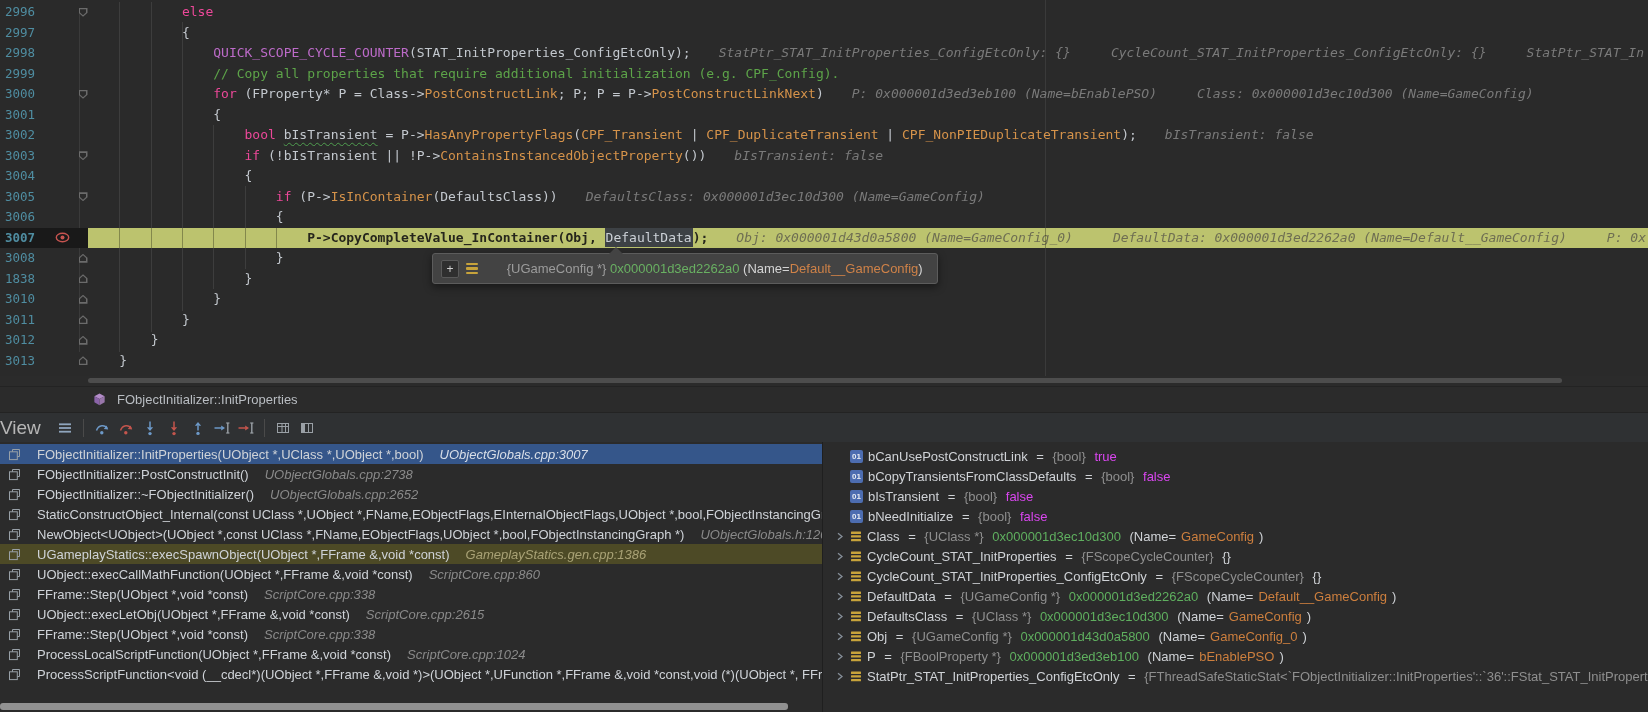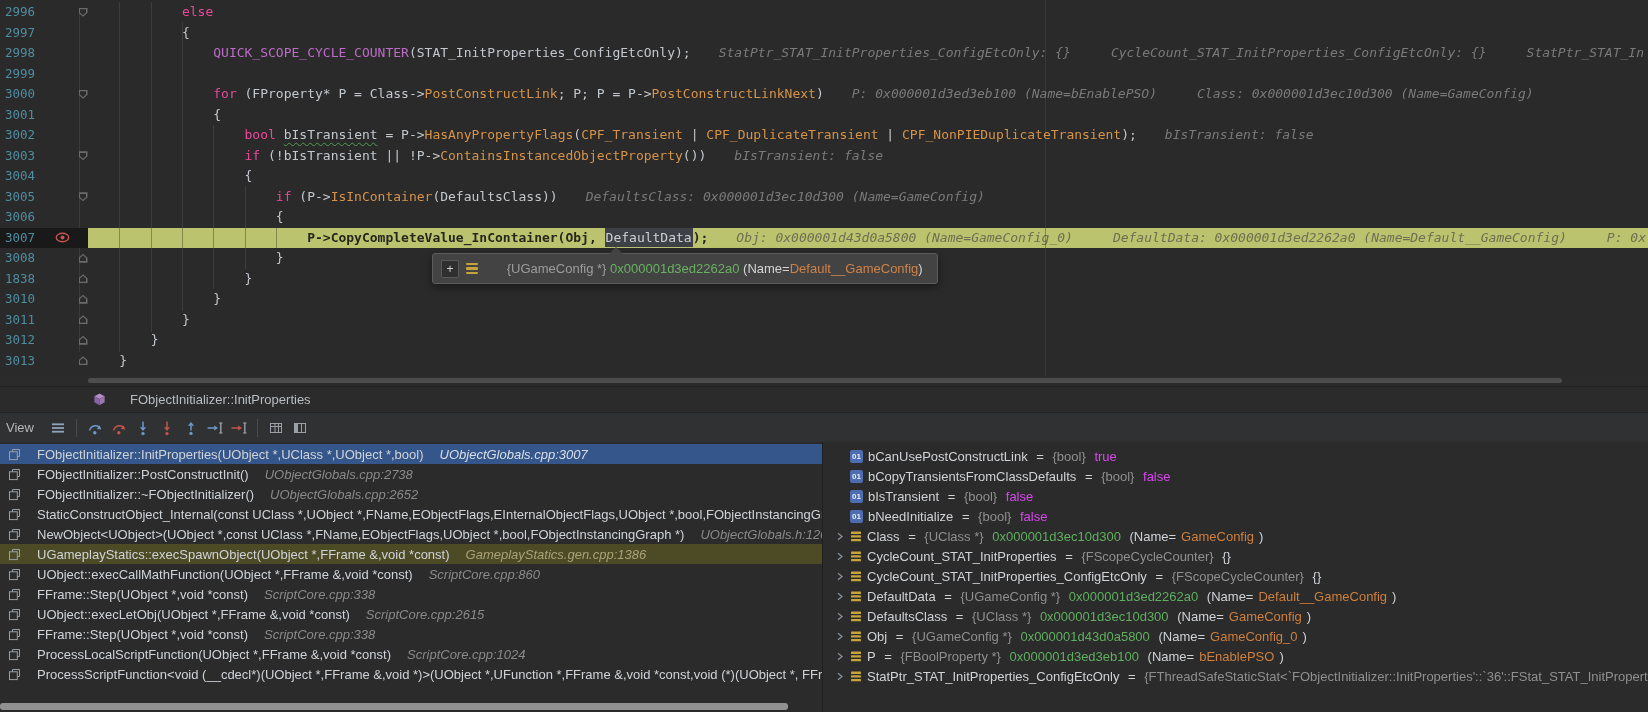--- a/index.html
+++ b/index.html
@@ -5,21 +5,21 @@
   html,body{margin:0;padding:0;background:#222;}
   .app{position:relative;width:1648px;height:712px;background:#2b2b2b;overflow:hidden;
        font-family:"Liberation Sans",sans-serif;}
   
   .editor{position:absolute;left:0;top:0;width:1648px;height:376px;background:#2a2a2a;overflow:hidden;}
   .vguide{position:absolute;width:1px;background:#3d3d3d;z-index:1;}
   .code-lines{position:absolute;left:0;top:2px;right:0;z-index:2;}
   .line{display:flex;height:20.5px;line-height:20.5px;font-family:"DejaVu Sans Mono",monospace;
         font-size:13px;white-space:pre;}
   .gut{display:flex;width:88px;flex:none;}
-  .line.exec .gut{background:#191919;}
+  .line.exec .gut{background:#191919;font-weight:bold;}
   .ln{width:46px;padding-left:5px;color:#4f8da1;font-size:12.5px;flex:none;}
   .bp{width:22px;flex:none;display:flex;align-items:center;justify-content:center;}
   .fold{width:20px;flex:none;display:flex;align-items:center;justify-content:center;}
   .fm{width:9px;height:9px;position:relative;background:#6b6b6b;}
   .fm.open{clip-path:polygon(0 0,100% 0,100% 55%,50% 100%,0 55%);}
   .fm.close{clip-path:polygon(50% 0,100% 45%,100% 100%,0 100%,0 45%);}
   .fmi{position:absolute;inset:1.5px;background:#2b2b2b;clip-path:inherit;}
   .codetext{flex:1;white-space:pre;overflow:hidden;}
   .line.exec .codetext{background:#bcc36e;position:relative;font-weight:600;}
   .exec-guide{position:absolute;top:0;bottom:0;width:1px;background:rgba(40,40,20,.38);}
@@ -44,26 +44,26 @@
        border-top:none;border-bottom:7px solid #434343;}
   .tip .plus{width:16px;height:16px;background:#2f2f2f;border:1px solid #595959;border-radius:2px;
        color:#cfcfcf;display:flex;align-items:center;justify-content:center;font-size:12px;line-height:1;}
   .tip-type{color:#9c9c9c;}
   .tip-addr{color:#69b062;}
   .tip-name{color:#cf8248;}
   .ham{width:12px;height:11px;display:inline-flex;flex-direction:column;justify-content:space-between;}
   .ham i{display:block;height:2.4px;background:#c7a33b;border-radius:1px;}
   
   .crumbs{position:absolute;top:386px;left:0;width:1648px;height:26px;background:#2b2b2b;
-          border-top:1px solid #232323;display:flex;align-items:center;padding-left:92px;gap:23px;
+          border-top:1px solid #232323;display:flex;align-items:center;padding-left:92px;gap:10px;
           color:#b9bdc2;font-size:13px;box-sizing:border-box;}
   
   .dbgbar{position:absolute;top:412px;left:0;width:1648px;height:30px;background:#2f3133;
-          border-top:1px solid #232323;display:flex;align-items:center;padding-left:6px;
-          font-size:13px;color:#b6b6b6;box-sizing:border-box;}
+          border-top:1px solid #232323;display:flex;align-items:center;
+          font-size:19px;color:#b6b6b6;box-sizing:border-box;}
   .dbgbar .viewlbl{margin-right:12px;}
   .tbtn{width:24px;height:22px;display:flex;align-items:center;justify-content:center;border-radius:3px;}
   .tsep{width:1px;height:18px;background:#4a4a4a;margin:0 6px;}
   
   .panels{position:absolute;top:442px;left:0;width:1648px;height:270px;display:flex;background:#2b2b2b;}
   .frames{width:822px;flex:none;position:relative;overflow:hidden;padding-top:2px;box-sizing:border-box;}
   .frow{height:20px;display:flex;align-items:center;padding-left:8px;gap:16px;font-size:13px;
         color:#cfd3d8;white-space:pre;overflow:hidden;}
   .frow .file{color:#8a8a8a;font-style:italic;}
   .frow.selected{background:#35568a;}
@@ -96,21 +96,21 @@
     <div class="vguide" style="left:119px;top:2px;height:350px;"></div>
     <div class="vguide" style="left:151px;top:2px;height:330px;"></div>
     <div class="vguide" style="left:182px;top:22px;height:289px;"></div>
     <div class="vguide" style="left:213px;top:125px;height:164px;"></div>
     <div class="vguide" style="left:245px;top:186px;height:83px;"></div>
     <div class="vguide" style="left:1045px;top:0;height:376px;background:#3a3a3a;"></div>
     <div class="code-lines">
         <div class="line"><div class="gut"><div class="ln">2996</div><div class="bp"></div><div class="fold"><div class="fm open"><div class="fmi"></div></div></div></div><div class="codetext"><span class="tk-id">            </span><span class="tk-kw">else</span></div></div>
         <div class="line"><div class="gut"><div class="ln">2997</div><div class="bp"></div><div class="fold"></div></div><div class="codetext"><span class="tk-id">            </span><span class="tk-id">{</span></div></div>
         <div class="line"><div class="gut"><div class="ln">2998</div><div class="bp"></div><div class="fold"></div></div><div class="codetext"><span class="tk-id">                </span><span class="tk-macro">QUICK_SCOPE_CYCLE_COUNTER</span><span class="tk-id">(</span><span class="tk-id">STAT_InitProperties_ConfigEtcOnly</span><span class="tk-id">);</span><span class="hint first">StatPtr_STAT_InitProperties_ConfigEtcOnly: {}</span><span class="hint">CycleCount_STAT_InitProperties_ConfigEtcOnly: {}</span><span class="hint">StatPtr_STAT_In</span></div></div>
-        <div class="line"><div class="gut"><div class="ln">2999</div><div class="bp"></div><div class="fold"></div></div><div class="codetext"><span class="tk-id">                </span></div></div>
+        <div class="line"><div class="gut"><div class="ln">2999</div><div class="bp"></div><div class="fold"></div></div><div class="codetext"><span class="tk-id">                </span><span class="tk-cm">// Copy all properties that require additional initialization (e.g. CPF_Config).</span></div></div>
         <div class="line"><div class="gut"><div class="ln">3000</div><div class="bp"></div><div class="fold"><div class="fm open"><div class="fmi"></div></div></div></div><div class="codetext"><span class="tk-id">                </span><span class="tk-kw">for</span><span class="tk-id"> (FProperty* P = Class-&gt;</span><span class="tk-fn">PostConstructLink</span><span class="tk-id">; P; P = P-&gt;</span><span class="tk-fn">PostConstructLinkNext</span><span class="tk-id">)</span><span class="hint first">P: 0x000001d3ed3eb100 (Name=bEnablePSO)</span><span class="hint">Class: 0x000001d3ec10d300 (Name=GameConfig)</span></div></div>
         <div class="line"><div class="gut"><div class="ln">3001</div><div class="bp"></div><div class="fold"></div></div><div class="codetext"><span class="tk-id">                </span><span class="tk-id">{</span></div></div>
         <div class="line"><div class="gut"><div class="ln">3002</div><div class="bp"></div><div class="fold"></div></div><div class="codetext"><span class="tk-id">                    </span><span class="tk-kw">bool</span><span class="tk-id"> </span><span class="tk-idu">bIsTransient</span><span class="tk-id"> = P-&gt;</span><span class="tk-fn">HasAnyPropertyFlags</span><span class="tk-id">(</span><span class="tk-fn">CPF_Transient</span><span class="tk-id"> | </span><span class="tk-fn">CPF_DuplicateTransient</span><span class="tk-id"> | </span><span class="tk-fn">CPF_NonPIEDuplicateTransient</span><span class="tk-id">);</span><span class="hint first">bIsTransient: false</span></div></div>
         <div class="line"><div class="gut"><div class="ln">3003</div><div class="bp"></div><div class="fold"><div class="fm open"><div class="fmi"></div></div></div></div><div class="codetext"><span class="tk-id">                    </span><span class="tk-kw">if</span><span class="tk-id"> (!bIsTransient || !P-&gt;</span><span class="tk-fn">ContainsInstancedObjectProperty</span><span class="tk-id">())</span><span class="hint first">bIsTransient: false</span></div></div>
         <div class="line"><div class="gut"><div class="ln">3004</div><div class="bp"></div><div class="fold"></div></div><div class="codetext"><span class="tk-id">                    </span><span class="tk-id">{</span></div></div>
         <div class="line"><div class="gut"><div class="ln">3005</div><div class="bp"></div><div class="fold"><div class="fm open"><div class="fmi"></div></div></div></div><div class="codetext"><span class="tk-id">                        </span><span class="tk-kw">if</span><span class="tk-id"> (P-&gt;</span><span class="tk-fn">IsInContainer</span><span class="tk-id">(</span><span class="tk-id">DefaultsClass</span><span class="tk-id">))</span><span class="hint first">DefaultsClass: 0x000001d3ec10d300 (Name=GameConfig)</span></div></div>
         <div class="line"><div class="gut"><div class="ln">3006</div><div class="bp"></div><div class="fold"></div></div><div class="codetext"><span class="tk-id">                        </span><span class="tk-id">{</span></div></div>
         <div class="line exec"><div class="gut"><div class="ln">3007</div><div class="bp"><svg width="15" height="11" viewBox="0 0 15 11">
                 <ellipse cx="7.5" cy="5.5" rx="6.2" ry="4.2" fill="none" stroke="#c75450" stroke-width="1.4"></ellipse>
                 <circle cx="7.5" cy="5.5" r="2" fill="#c75450"></circle>

